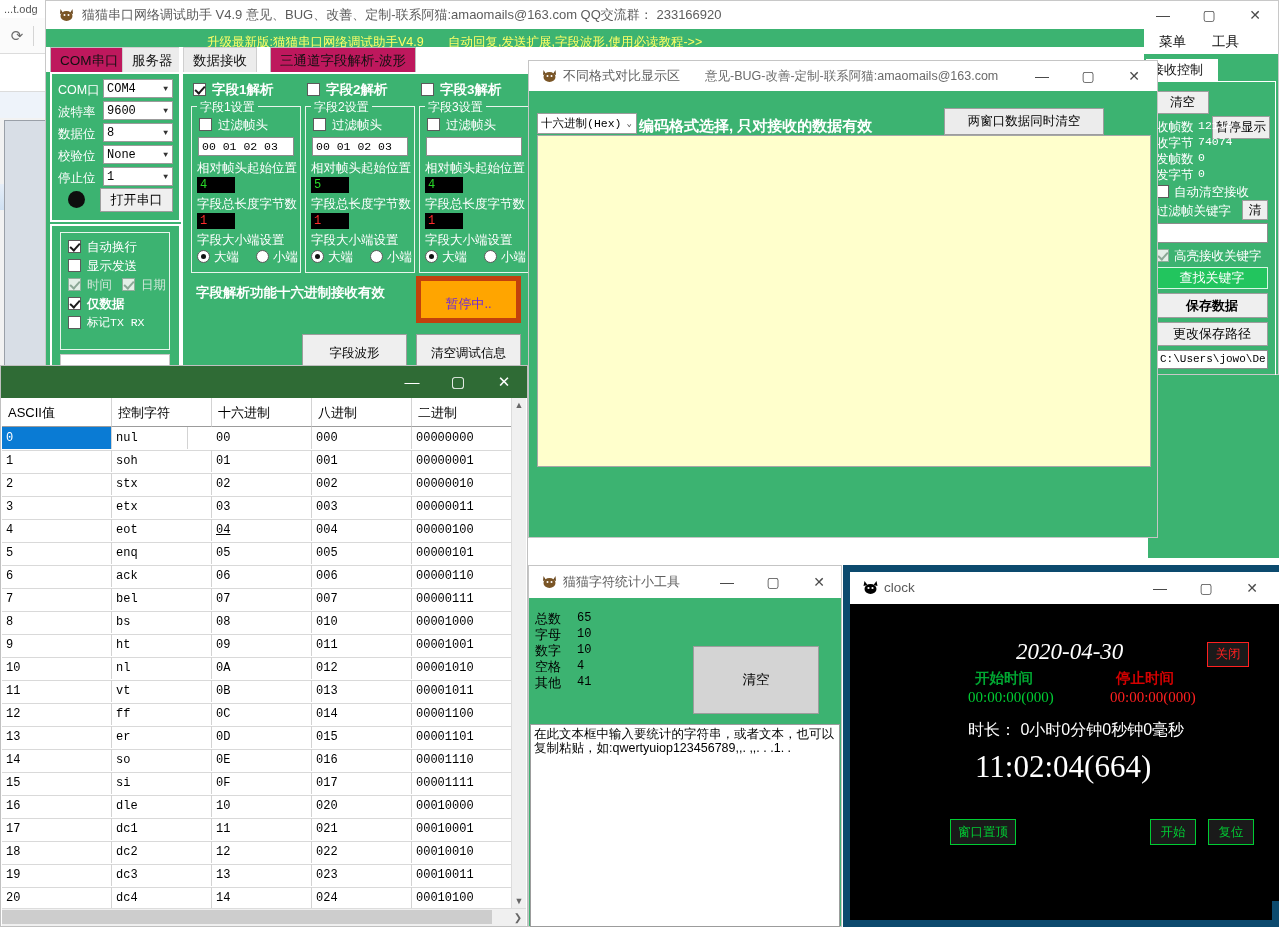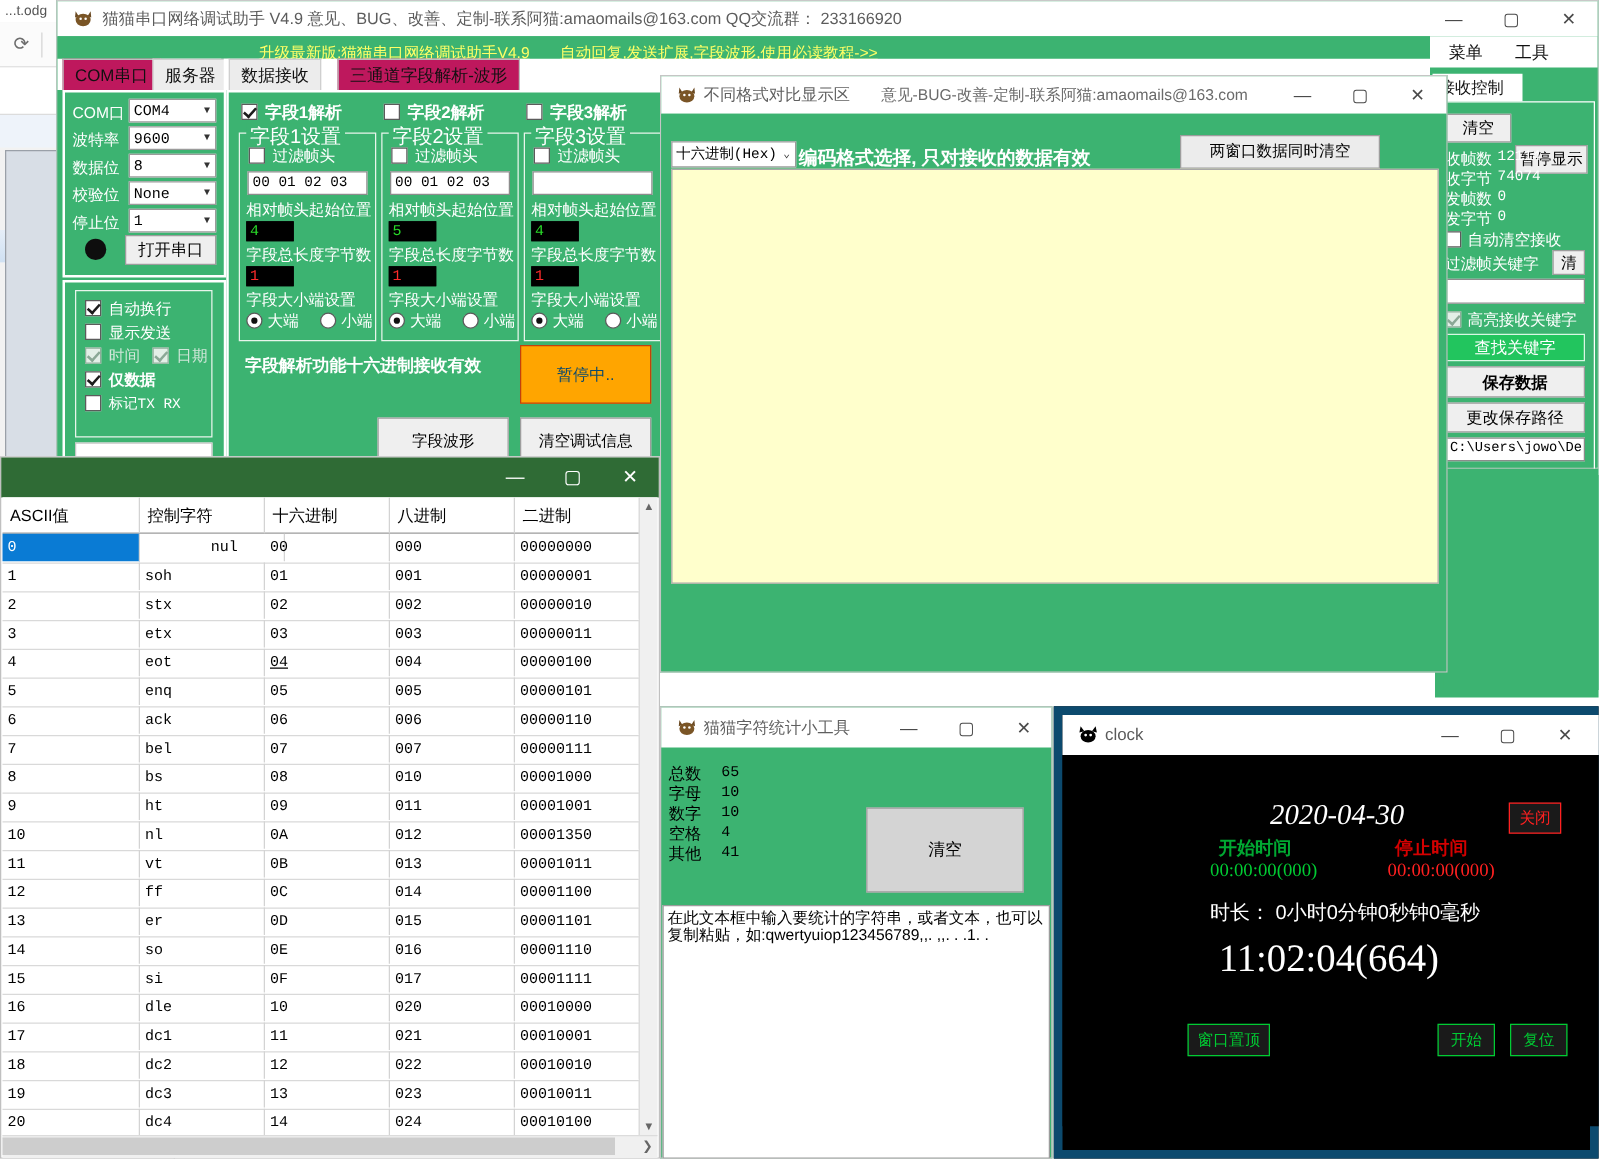--- a/index.html
+++ b/index.html
@@ -47,21 +47,21 @@
   .cbx{position:absolute;width:13px;height:13px;background:#fff;border:1px solid #5b5b5b;box-sizing:border-box;}
   .cbx.on:after{content:"";position:absolute;left:3px;top:0px;width:4px;height:8px;border:solid #1b1b1b;border-width:0 2px 2px 0;transform:rotate(42deg);}
   .cbx.dim{background:#e3efe7;border-color:#8fae9b;}
   .cbx.dim:after{border-color:#8ba896;}
   .cbtxt{position:absolute;color:#fff;font-size:12.5px;white-space:nowrap;}
   .cbtxt.b{font-weight:bold;}
   .cbtxt.dimtxt{color:#cfe6d8;}
   .rad{position:absolute;width:13px;height:13px;border-radius:50%;background:#fff;border:1px solid #5a5a5a;box-sizing:border-box;}
   .rad.on:after{content:"";position:absolute;left:3px;top:3px;width:5px;height:5px;border-radius:50%;background:#111;}
   .grp{position:absolute;border:1px solid #e8f5ec;box-sizing:border-box;}
-  .grplbl{position:absolute;color:#ffffff;font-size:16px;background:#3cb371;padding:0 3px;white-space:nowrap;}
+  .grplbl{position:absolute;color:#ffffff;font-size:12px;background:#3cb371;padding:0 3px;white-space:nowrap;}
   .txtin{position:absolute;background:#fff;border:1px solid #8c8c8c;font-family:"Liberation Mono","DejaVu Sans Mono",monospace;font-size:11.5px;color:#000;padding-left:3px;line-height:1.45;box-sizing:border-box;}
   .numdark{position:absolute;background:#000;border:1px solid #000;font-family:"Liberation Mono","DejaVu Sans Mono",monospace;font-size:12px;padding-left:2px;box-sizing:border-box;}
   .numdark.g{color:#28d828;}
   .numdark.r{color:#ff2b2b;}
   .ledoff{position:absolute;width:17px;height:17px;border-radius:50%;background:#0e0e0e;}
 
   
   #cmp-win{left:528px;top:60px;width:630px;height:478px;background:#3cb371;border:1px solid #c5c5c5;}
   #cmp-title{left:0;top:0;width:628px;height:30px;background:#ffffff;}
   #cmp-title .ttl{position:absolute;left:34px;top:0;height:30px;line-height:30px;color:#5f5f5f;font-size:13px;white-space:nowrap;}
@@ -246,21 +246,21 @@
       <div class="numdark g" style="left:242px;top:103px;width:38px;height:16px;line-height:15px;">4</div>
       <span class="cbtxt" style="left:242px;top:122px;">字段总长度字节数</span>
       <div class="numdark r" style="left:242px;top:139px;width:38px;height:16px;line-height:15px;">1</div>
       <span class="cbtxt" style="left:242px;top:158px;">字段大小端设置</span>
       <div class="rad on" style="left:242px;top:176px;"></div>
       <span class="cbtxt" style="left:259px;top:175px;">大端</span>
       <div class="rad" style="left:301px;top:176px;"></div>
       <span class="cbtxt" style="left:318px;top:175px;">小端</span>
 
       <span class="cbtxt b" style="left:13px;top:210px;font-size:13.5px;">字段解析功能十六进制接收有效</span>
-      <div class="abs" style="left:233px;top:202px;width:105px;height:47px;background:#ffa500;border:1px solid #c2410c;line-height:45px;text-align:center;font-size:13px;color:#0c4a6e;">暂停中..</div>
+      <div class="abs" style="left:233px;top:202px;width:105px;height:47px;background:#ffa500;border:5px solid #c2410c;line-height:45px;text-align:center;font-size:13px;color:#6d28d9;">暂停中..</div>
       <div class="btn" style="left:119px;top:260px;width:105px;height:38px;line-height:36px;">字段波形</div>
       <div class="btn" style="left:233px;top:260px;width:105px;height:38px;line-height:36px;">清空调试信息</div>
     </div>
 
     <div class="abs" style="left:1100px;top:30px;width:132px;height:315px;">
       <div class="abs" style="left:0;top:0;width:72px;height:22px;background:#fff;line-height:21px;padding-left:5px;font-size:13px;color:#111;">接收控制</div>
       <div class="grp" style="left:2px;top:22px;width:128px;height:300px;border-color:#ffffff;"></div>
 
       <div class="btn" style="left:10px;top:32px;width:53px;height:23px;line-height:21px;">清空</div>
       <div class="btn" style="left:66px;top:32px;width:58px;height:23px;line-height:21px;margin-top:25px;">暂停显示</div>
@@ -356,21 +356,21 @@
   </div>
   <div class="abs" id="ascii-grid">
     <div class="ath" style="left:0px;width:110px;">ASCII值</div>
     <div class="ath" style="left:110px;width:100px;">控制字符</div>
     <div class="ath" style="left:210px;width:100px;">十六进制</div>
     <div class="ath" style="left:310px;width:100px;">八进制</div>
     <div class="ath" style="left:410px;width:100px;">二进制</div>
     <div id="ascii-rows">
         <div class="arow" style="top: 29px;">
           <div class="acell selc" style="left: 0px; width: 110px;">0</div>
-          <div class="acell" style="left: 126px; width: 100px; text-align: center;">nul</div>
+          <div class="acell" style="left: 110px; width: 76px;">nul</div>
           <div class="acell" style="left: 210px; width: 100px;">00</div>
           <div class="acell" style="left: 310px; width: 100px;">000</div>
           <div class="acell" style="left: 410px; width: 100px;">00000000</div>
         </div>
         <div class="arow" style="top: 52px;">
           <div class="acell" style="left: 0px; width: 110px;">1</div>
           <div class="acell" style="left: 110px; width: 100px;">soh</div>
           <div class="acell" style="left: 210px; width: 100px;">01</div>
           <div class="acell" style="left: 310px; width: 100px;">001</div>
           <div class="acell" style="left: 410px; width: 100px;">00000001</div>
@@ -429,21 +429,21 @@
           <div class="acell" style="left: 110px; width: 100px;">ht</div>
           <div class="acell" style="left: 210px; width: 100px;">09</div>
           <div class="acell" style="left: 310px; width: 100px;">011</div>
           <div class="acell" style="left: 410px; width: 100px;">00001001</div>
         </div>
         <div class="arow" style="top: 259px;">
           <div class="acell" style="left: 0px; width: 110px;">10</div>
           <div class="acell" style="left: 110px; width: 100px;">nl</div>
           <div class="acell" style="left: 210px; width: 100px;">0A</div>
           <div class="acell" style="left: 310px; width: 100px;">012</div>
-          <div class="acell" style="left: 410px; width: 100px;">00001350</div>
+          <div class="acell" style="left: 410px; width: 100px;">00001010</div>
         </div>
         <div class="arow" style="top: 282px;">
           <div class="acell" style="left: 0px; width: 110px;">11</div>
           <div class="acell" style="left: 110px; width: 100px;">vt</div>
           <div class="acell" style="left: 210px; width: 100px;">0B</div>
           <div class="acell" style="left: 310px; width: 100px;">013</div>
           <div class="acell" style="left: 410px; width: 100px;">00001011</div>
         </div>
         <div class="arow" style="top: 305px;">
           <div class="acell" style="left: 0px; width: 110px;">12</div>

